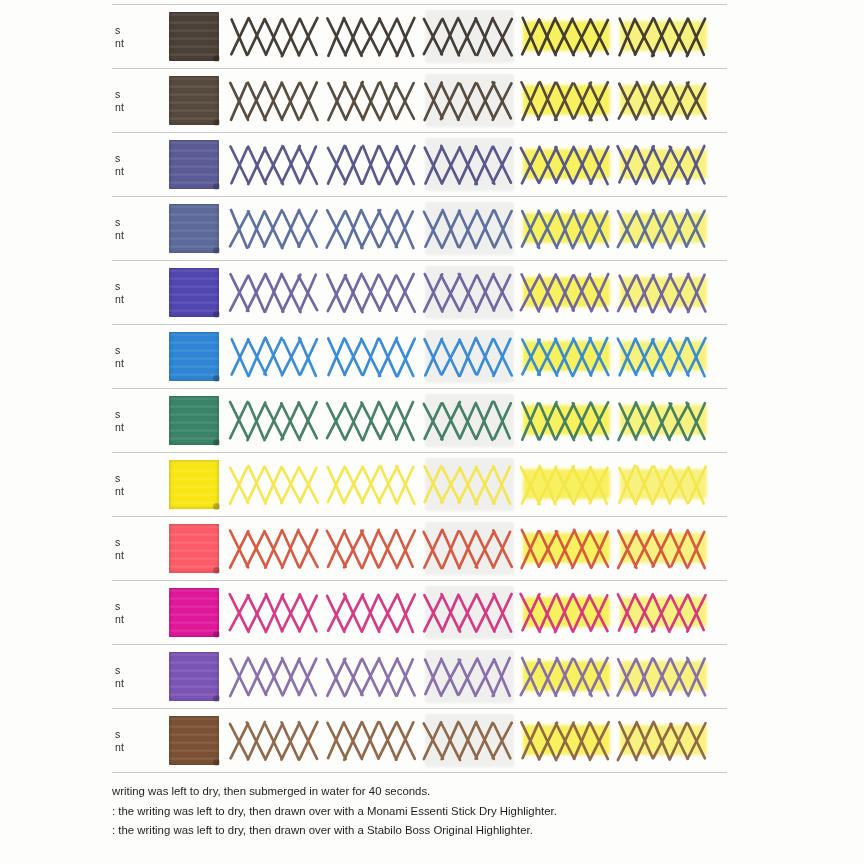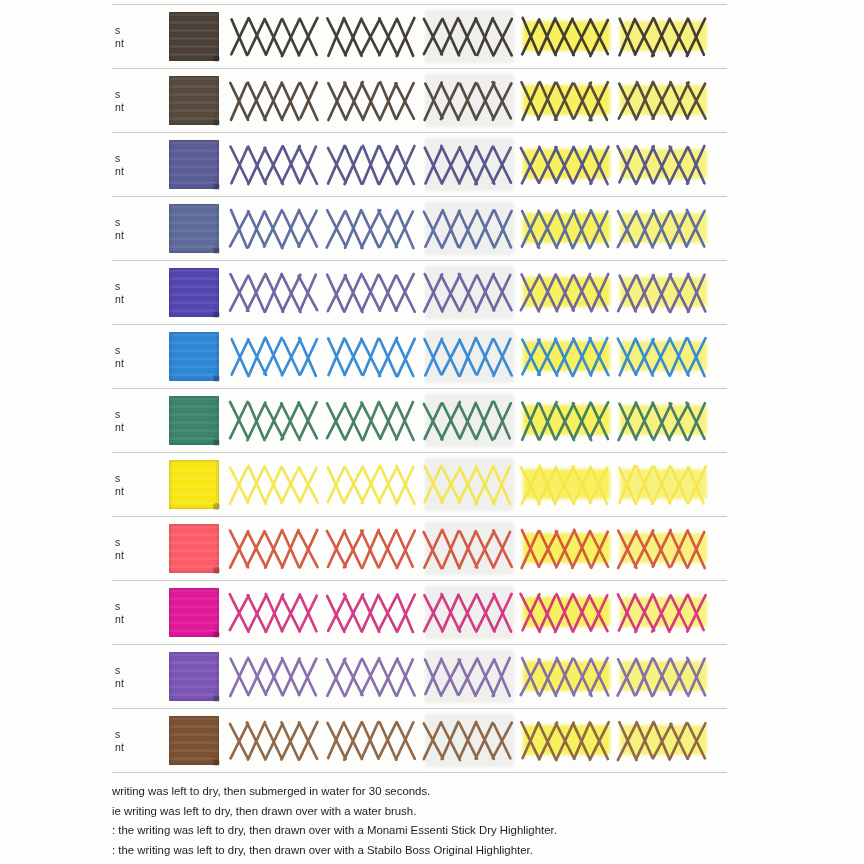--- a/index.html
+++ b/index.html
@@ -1997,19 +1997,18 @@
               <path d="M 80.4071343287289 3.7199737406044733 L 99.16253499519371 42.187112640129634"></path>
               <path d="M 99.75544052564074 3.4165723270678425 L 80.00719190485543 42.58977233071928"></path>
             </g>
          </svg>
         </div>
       </div>
       <div class="rowline"></div>
     </div>
 
   <div id="captions">
-    <div>writing was left to dry, then submerged in water for 30 seconds.</div>
-    <div>ie writing was left to dry, then drawn over with a water brush.</div>
+    <div>writing was left to dry, then submerged in water for 40 seconds.</div>
     <div>: the writing was left to dry, then drawn over with a Monami Essenti Stick Dry Highlighter.</div>
     <div>: the writing was left to dry, then drawn over with a Stabilo Boss Original Highlighter.</div>
   </div>
 
 </div>
 
 </body></html>

